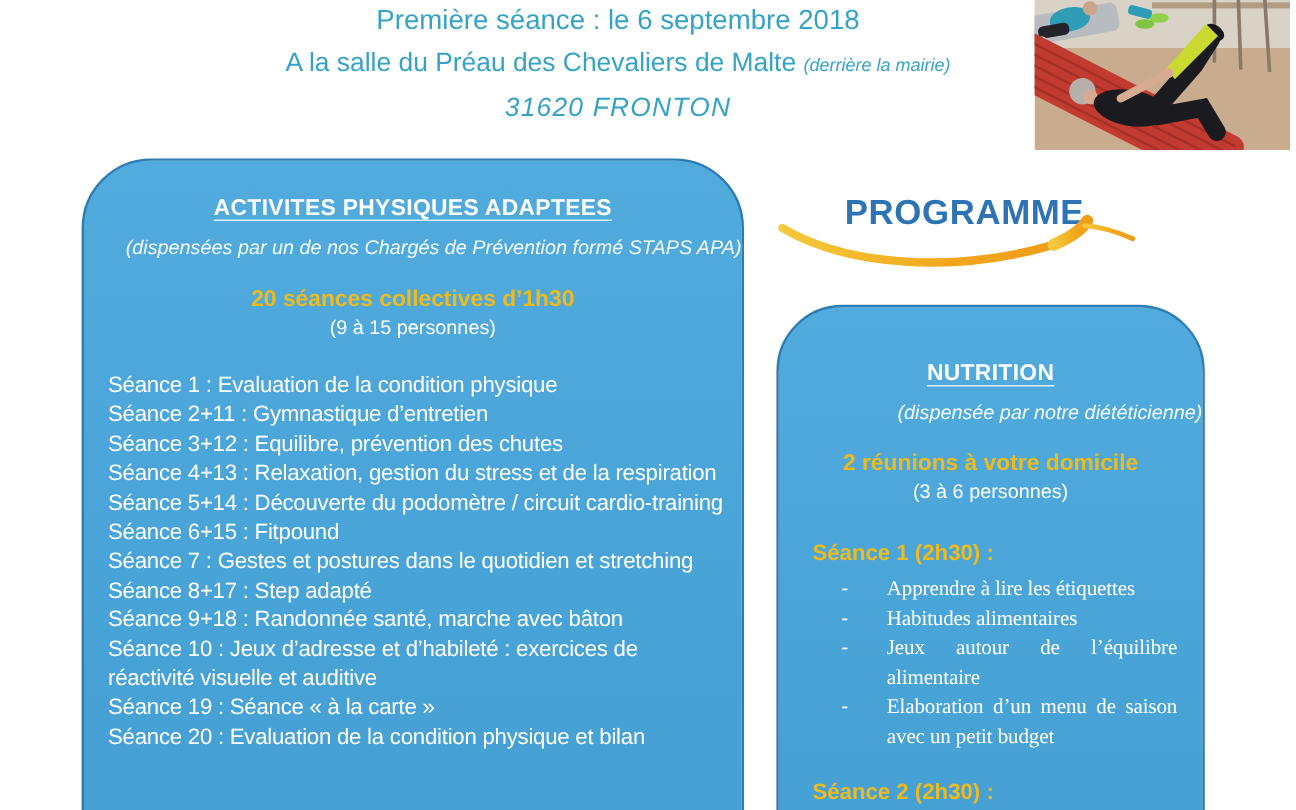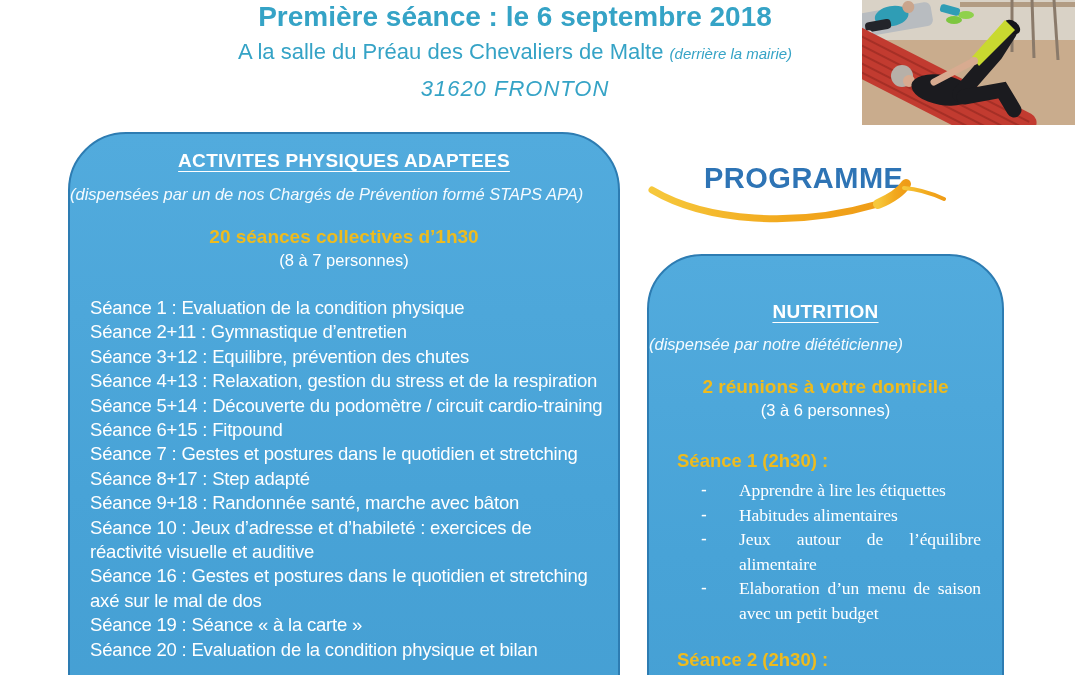--- a/index.html
+++ b/index.html
@@ -4,21 +4,21 @@
 <style>
   * { margin:0; padding:0; box-sizing:border-box; }
   html,body { background:#fff; }
   .page {
     position:relative; width:1080px; height:675px; overflow:hidden;
     background:#ffffff; font-family:"Liberation Sans", sans-serif;
   }
 
   
   .header { position:absolute; left:70px; top:0px; width:890px; text-align:center; color:#35a3c6; }
-  .header .l1 { font-size:28px; font-weight:700; line-height:33px; }
+  .header .l1 { font-size:23px; font-weight:400; line-height:33px; }
   .header .l2 { font-size:22px; font-weight:400; line-height:37px; }
   .header .l2 .note { font-size:15px; font-style:italic; }
   .header .l3 { font-size:22px; line-height:33px; letter-spacing:1px;font-style:italic; }
 
   
   .photo { position:absolute; left:862px; top:0; width:213px; height:125px; overflow:hidden; }
   .photo svg { display:block; }
 
   
   .programme {
@@ -30,24 +30,24 @@
   
   .box {
     position:absolute; color:#fff;
     background:linear-gradient(180deg,#52abdd 0%, #48a3d7 60%, #459fd3 100%);
     border:2px solid #2d7cb2; border-radius:58px;
   }
   .box-apa { left:68px; top:132px; width:552px; height:600px; }
   .box-nutrition { left:647px; top:254px; width:357px; height:500px; border-radius:55px; }
 
   .bx-title {
-    margin-top:16px; text-align:center; font-weight:700; font-size:19px;
+    margin-top:29px; text-align:center; font-weight:700; font-size:19px;
     letter-spacing:0.3px; text-decoration:underline; text-underline-offset:4px;
   }
-  .bx-sub { margin-top:13px; text-align:left; font-style:italic; font-size:16.5px; color:#f4fbff; }
+  .bx-sub { margin-top:13px; text-align:right; font-style:italic; font-size:16.5px; color:#f4fbff; }
   .bx-high { margin-top:22px; text-align:center; color:#eebb1e; font-weight:700; font-size:19px; }
   .bx-cap { margin-top:3px; text-align:center; font-size:16.5px; }
 
   .box-nutrition .bx-title { margin-top:45px; }
   .box-nutrition .bx-sub { margin-top:12px; }
 
   .apa-list { margin:26px 14px 0 20px; font-size:18.5px; line-height:24.4px; letter-spacing:-0.2px; }
   .apa-list .session { min-height:24.4px; }
 
   .nut-heading { margin:30px 0 6px 28px; color:#eebb1e; font-weight:700; font-size:18.5px; }
@@ -126,33 +126,32 @@
       <path d="M6,12 C60,44 150,50 232,26" stroke="url(#og)" stroke-width="7" fill="none" stroke-linecap="round"></path>
       <path d="M232,26 C246,20 255,14 260,6" stroke="url(#og)" stroke-width="10" fill="none" stroke-linecap="round"></path>
       <path d="M258,10 C272,11 285,15 298,21" stroke="url(#og)" stroke-width="4" fill="none" stroke-linecap="round"></path>
     </svg>
   </div>
 
   <div class="box box-apa">
     <div class="bx-title">ACTIVITES PHYSIQUES ADAPTEES</div>
     <div class="bx-sub">(dispensées par un de nos Chargés de Prévention formé STAPS APA)</div>
     <div class="bx-high">20 séances collectives d’1h30</div>
-    <div class="bx-cap">(8 à 7 personnes)</div>
+    <div class="bx-cap">(9 à 15 personnes)</div>
     <div class="apa-list">
       <div class="session">Séance 1 : Evaluation de la condition physique</div>
       <div class="session">Séance 2+11 : Gymnastique d’entretien</div>
       <div class="session">Séance 3+12 : Equilibre, prévention des chutes</div>
       <div class="session">Séance 4+13 : Relaxation, gestion du stress et de la respiration</div>
       <div class="session">Séance 5+14 : Découverte du podomètre / circuit cardio-training</div>
       <div class="session">Séance 6+15 : Fitpound</div>
       <div class="session">Séance 7 : Gestes et postures dans le quotidien et stretching</div>
       <div class="session">Séance 8+17 : Step adapté</div>
       <div class="session">Séance 9+18 : Randonnée santé, marche avec bâton</div>
       <div class="session">Séance 10  : Jeux d’adresse et d’habileté : exercices de réactivité visuelle et auditive</div>
-      <div class="session">Séance 16 : Gestes et postures dans le quotidien et stretching axé sur le mal de dos</div>
       <div class="session">Séance 19 : Séance « à la carte »</div>
       <div class="session">Séance 20  : Evaluation de la condition physique et bilan</div>
     </div>
   </div>
 
   <div class="box box-nutrition">
     <div class="bx-title">NUTRITION</div>
     <div class="bx-sub">(dispensée par notre diététicienne)</div>
     <div class="bx-high">2 réunions à votre domicile</div>
     <div class="bx-cap">(3 à 6 personnes)</div>

